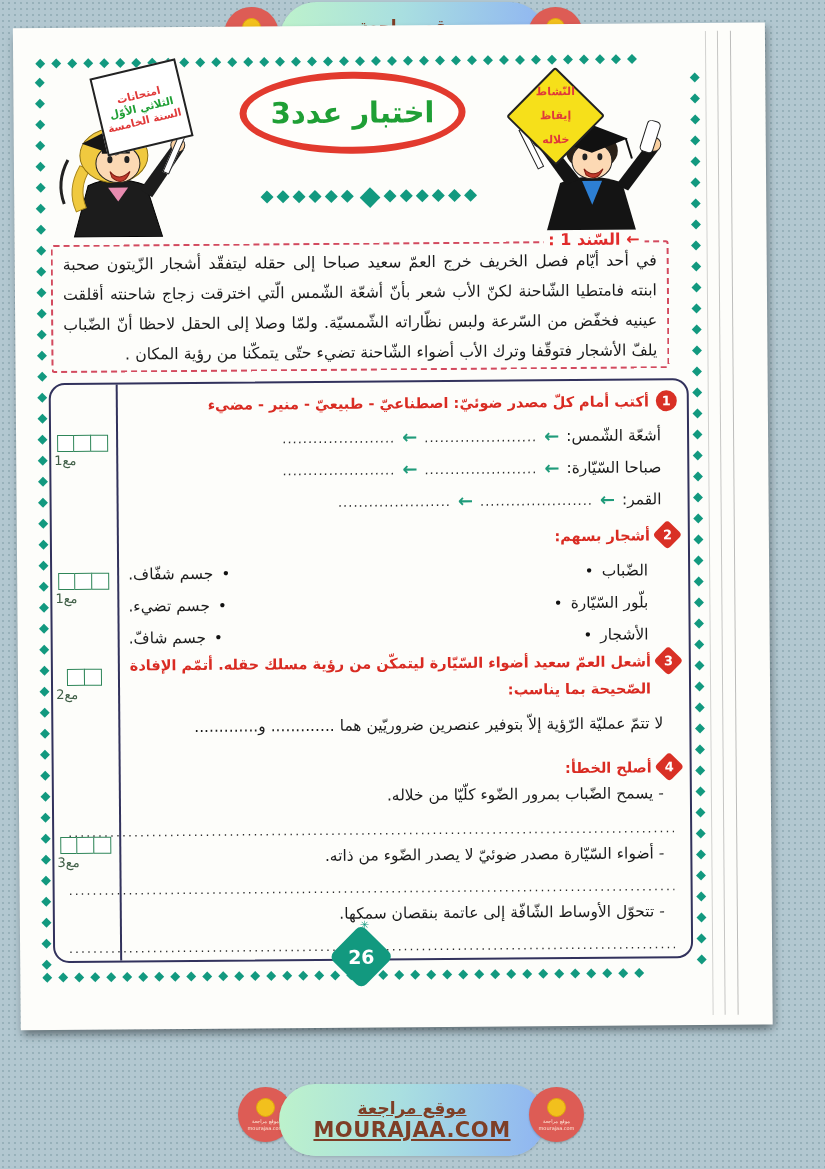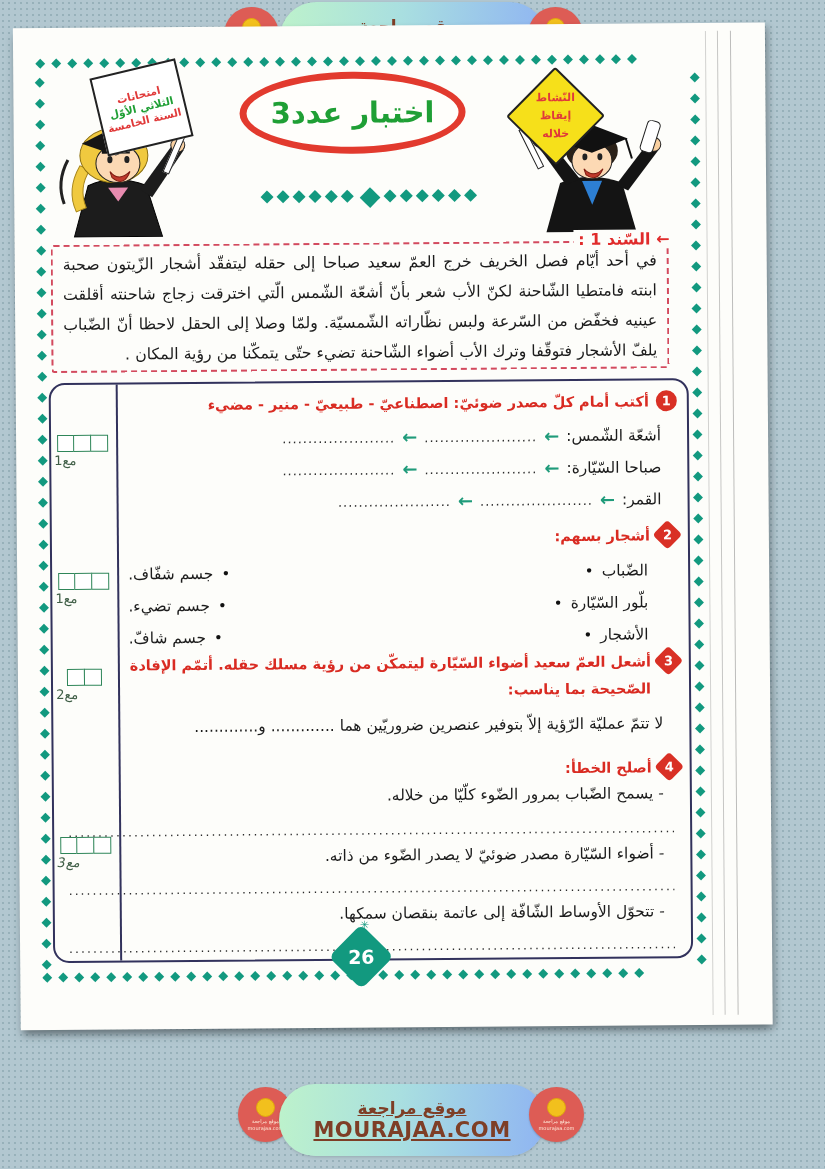--- a/index.html
+++ b/index.html
@@ -88,60 +88,60 @@
   .girl-sign .l1, .girl-sign .l3 { color:#e03a3a; font-size:10.5px; font-weight:bold; direction:rtl; }
   .girl-sign .l2 { color:#1f9f35; font-size:10.5px; font-weight:bold; direction:rtl; }
 
   .boy-sign { position:absolute; left:492px; top:42px; width:100px; height:100px; z-index:3; }
   .boy-sign .shape {
     position:absolute; left:15px; top:15px; width:70px; height:70px;
     background:#f6e01a; border:2px solid #222; transform:rotate(45deg); border-radius:3px;
   }
   .boy-sign .txt {
     position:absolute; inset:0; display:flex; flex-direction:column;
-    align-items:center; justify-content:center; gap:4px;
+    align-items:center; justify-content:center; gap:10px;
   }
   .boy-sign .txt span { color:#e03a3a; font-size:11px; font-weight:bold; direction:rtl; line-height:1.3; }
 
   .stick { position:absolute; width:7px; background:#fff; border:1.5px solid #222; z-index:2; }
   .stick.girl { left:158px; top:100px; height:48px; transform:rotate(24deg); }
   .stick.boy  { left:514px; top:102px; height:44px; transform:rotate(-26deg); }
 
   .kid { position:absolute; z-index:1; }
   .kid.girl { left:38px;  top:92px; }
   .kid.boy  { left:494px; top:97px; }
 
   
   .sanad-box {
     position:absolute; left:36px; top:217px; width:618px; height:128px;
     border:2px dashed #d34a5e; border-radius:3px;
     padding:3px 10px 0 10px;
     direction:rtl; text-align:justify;
     font-size:15.8px; line-height:30px; color:#1c1c1c;
   }
   .sanad-label {
-    position:absolute; right:92px; top:206px; z-index:2;
+    position:absolute; right:122px; top:206px; z-index:2;
     background:#fdfdfa; padding:0 5px;
     color:#e02b2b; font-weight:bold; font-size:16px; direction:rtl;
   }
   .sanad-label .mark { color:#e02b2b; font-weight:bold; }
 
   
   .ex-box {
     position:absolute; left:33px; top:355px; width:640px; height:580px;
     border:2.5px solid #32325c; border-radius:16px;
   }
   .ex-divider { position:absolute; left:65px; top:0; bottom:0; width:2px; background:#32325c; }
 
   .score { position:absolute; left:3px; width:58px; text-align:left; }
   .score .grid { display:flex; justify-content:center; }
   .score .cell { width:18px; height:17px; border:1.5px solid #2f8659; background:#fff; margin-left:-1.5px; }
   .score .lbl  { font-size:13px; color:#3f5e46; direction:rtl; margin-top:1px; }
   .score.s1 { top:50px; }  .score.s2 { top:188px; }
-  .score.s3 { top:284px; } .score.s4 { top:452px;font-style:italic; }
+  .score.s3 { top:284px; } .score.s4 { top:452px; }
 
   .q-head {
     position:absolute; right:10px; display:flex; align-items:flex-start; gap:7px;
     direction:rtl; color:#d92b22; font-weight:bold; font-size:14.5px;
   }
   .q-head .q-title { line-height:1.85; }
   .qbadge {
     flex:0 0 auto; width:21px; height:21px; margin-top:2px;
     background:#d93025; color:#fff; font-weight:bold; font-size:13px;
     display:flex; align-items:center; justify-content:center;

